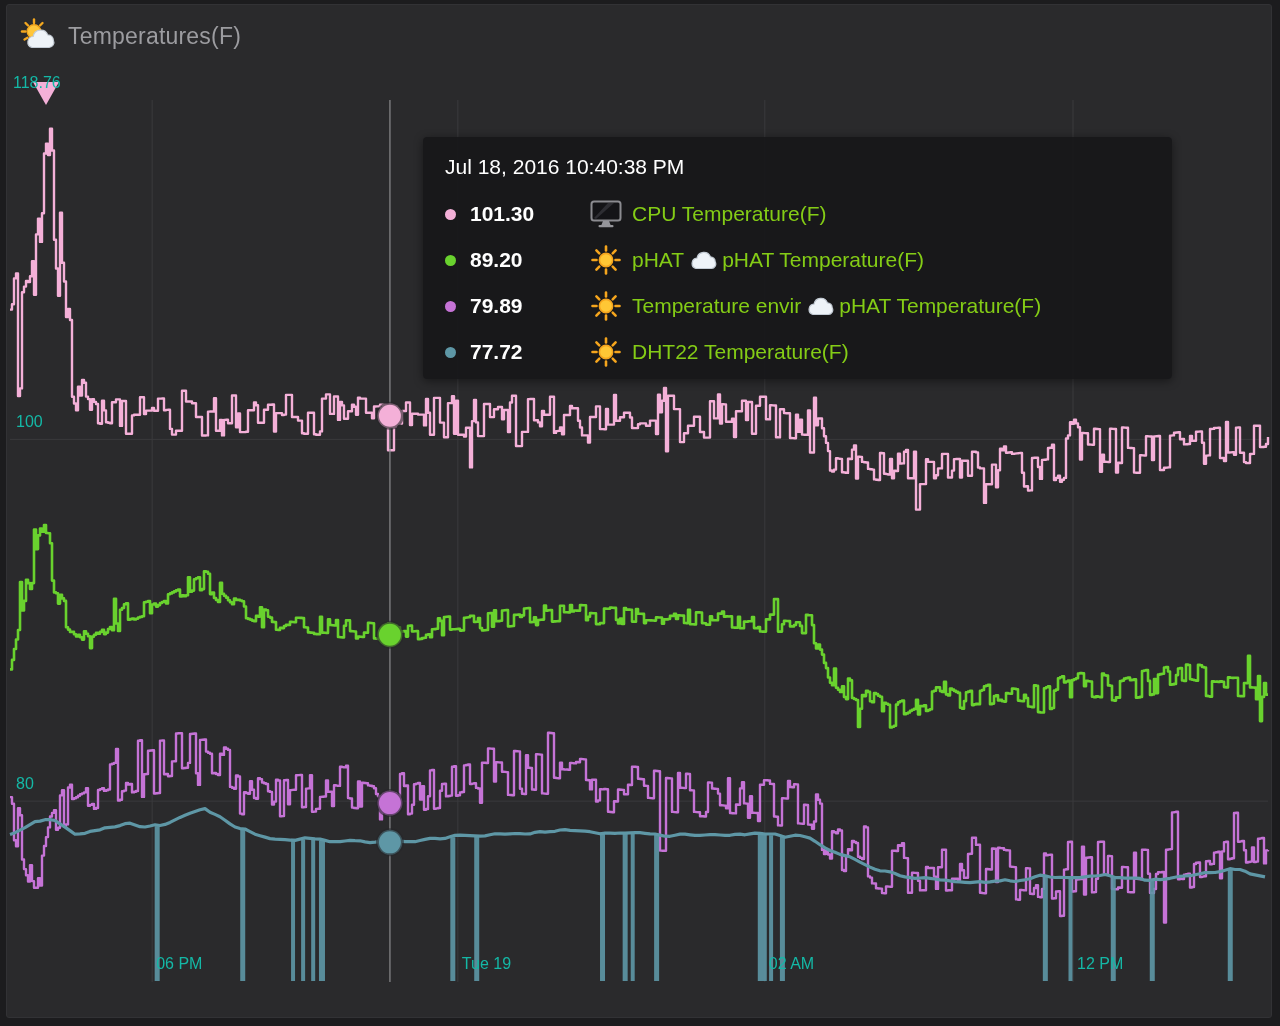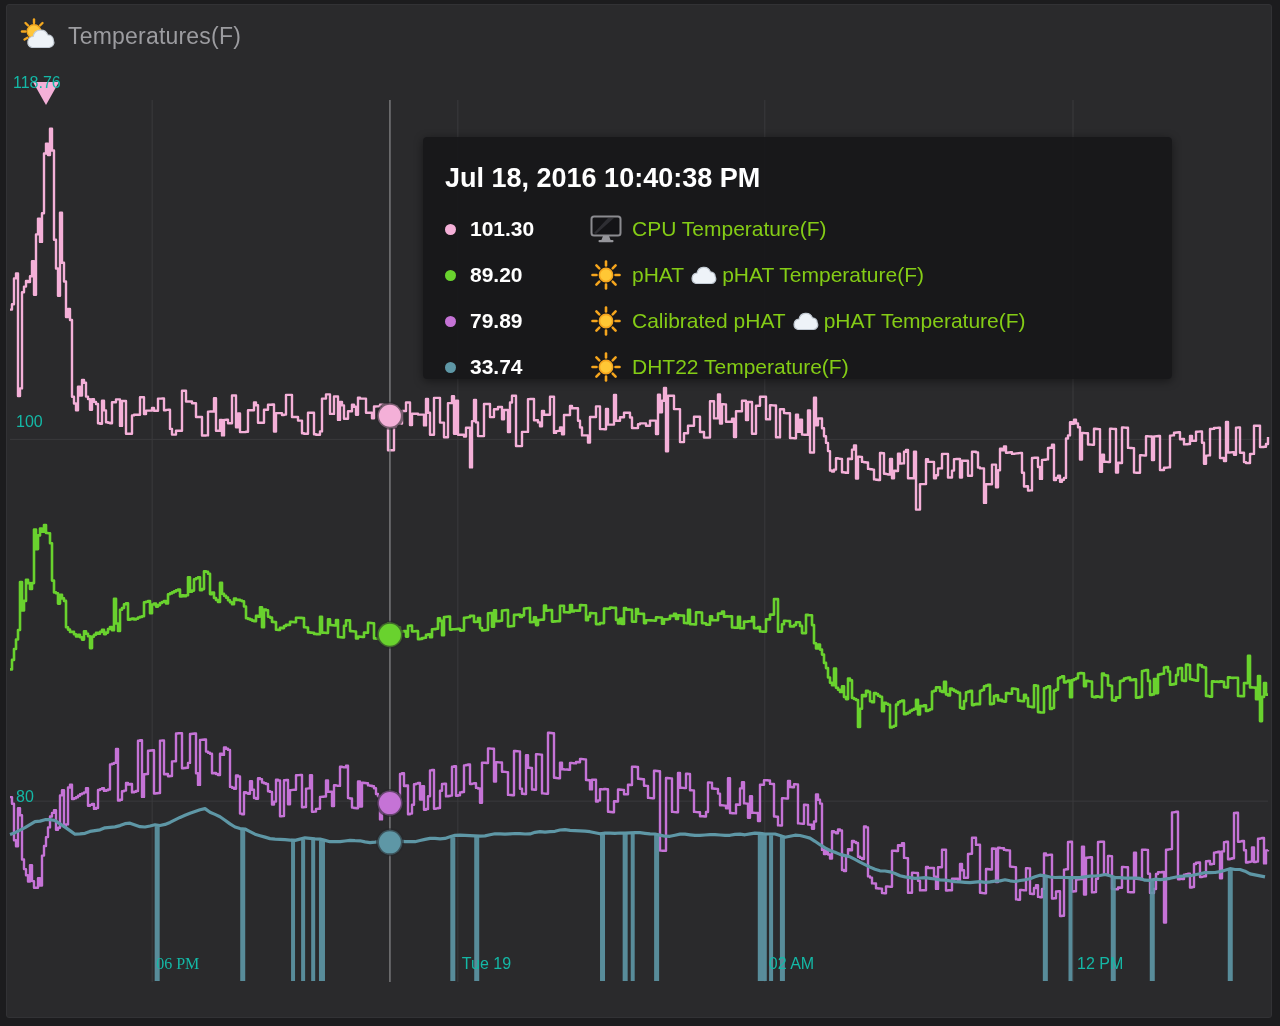--- a/index.html
+++ b/index.html
@@ -8,21 +8,21 @@
   #panel{position:absolute;left:6px;top:4px;width:1266px;height:1014px;background:#2a2a2c;
          border:1px solid #323235;border-radius:3px;box-sizing:border-box;}
   #panel-header{position:absolute;left:20px;top:14px;height:44px;display:flex;align-items:center;z-index:4;}
   #title-icon{width:40px;height:36px;display:inline-flex;align-items:center;justify-content:center;}
   #panel-title{margin-left:8px;font-size:23px;color:#9c9ca0;letter-spacing:.2px;}
   #chart{position:absolute;left:0;top:0;z-index:1;}
   .axis-label{position:absolute;color:#14b8a6;font-size:16px;z-index:2;white-space:nowrap;}
   #tooltip{position:absolute;left:423px;top:137px;width:749px;height:242px;box-sizing:border-box;
            background:rgba(23,23,25,0.94);border-radius:4px;z-index:5;padding:16px 22px 14px 22px;
            box-shadow:0 2px 10px rgba(0,0,0,0.45);}
-  #tooltip-header{color:#ffffff;font-size:27px;font-weight:bold;margin:10px 0 12px 0;}
+  #tooltip-header{color:#ffffff;font-size:21px;font-weight:normal;margin:2px 0 12px 0;}
   .tt-row{display:flex;align-items:center;height:46px;}
   .tt-dot{width:11px;height:11px;border-radius:50%;flex:0 0 11px;margin-right:14px;}
   .tt-value{color:#ffffff;font-size:21px;font-weight:bold;width:118px;flex:0 0 118px;}
   .tt-icon{width:36px;height:30px;display:inline-flex;align-items:center;justify-content:center;margin-right:8px;}
   .tt-label{color:#84cc16;font-size:21px;display:flex;align-items:center;white-space:nowrap;}
   .inline-icon{display:inline-flex;margin:0 5px;vertical-align:middle;}
 </style>
 </head>
 <body>
 
@@ -81,23 +81,23 @@
       <circle cx="389.916" cy="415.82690730106657" r="12.5" fill="#f4b0d8" stroke="rgba(38,38,41,0.6)" stroke-width="3"></circle>
       <circle cx="389.916" cy="634.6989335520918" r="12.5" fill="#69d22e" stroke="rgba(38,38,41,0.6)" stroke-width="3"></circle>
       <circle cx="389.916" cy="803.1037735849056" r="12.5" fill="#c573d6" stroke="rgba(38,38,41,0.6)" stroke-width="3"></circle>
       <circle cx="389.916" cy="842.3560295324037" r="12.5" fill="#5e97a6" stroke="rgba(38,38,41,0.6)" stroke-width="3"></circle>
       <polygon points="32.9788,82 58.9788,82 45.9788,105" fill="#f4b0d8"></polygon>
     </svg>
 
   <div id="labels">
       <div class="axis-label" style="left: 13px; top: 74px;">118.76</div>
       <div class="axis-label" style="left: 16px; top: 413px;">100</div>
-      <div class="axis-label" style="left: 16px; top: 775px; margin-top: 13px;">80</div>
+      <div class="axis-label" style="left: 16px; top: 775px;">80</div>
       <div class="axis-label" style="left: 13px; top: 1024px;">70</div>
-      <div class="axis-label" style="left: 156.154px; top: 955px; font-family: Liberation Serif, serif;">06 PM</div>
+      <div class="axis-label" style="left: 156.154px; top: 955px;">06 PM</div>
       <div class="axis-label" style="left: 461.848px; top: 955px;">Tue 19</div>
       <div class="axis-label" style="left: 768.8px; top: 955px;">02 AM</div>
       <div class="axis-label" style="left: 1077.01px; top: 955px;">12 PM</div>
     </div>
 
   <div id="tooltip">
     <div id="tooltip-header">Jul 18, 2016 10:40:38 PM</div>
     <div id="tooltip-rows">
         <div class="tt-row">
           <span class="tt-dot" style="background: rgb(244, 176, 216);"></span>
@@ -154,32 +154,32 @@
                 <line x1="24.5" y1="15" x2="28.5" y2="15"></line>
       <line x1="5.4" y1="5.4" x2="8.3" y2="8.3"></line>
                 <line x1="21.7" y1="21.7" x2="24.6" y2="24.6"></line>
       <line x1="5.4" y1="24.6" x2="8.3" y2="21.7"></line>
                 <line x1="21.7" y1="8.3" x2="24.6" y2="5.4"></line>
     </g>
     <circle cx="15" cy="15" r="6.6" fill="#ffc735" stroke="#f5a51d" stroke-width="1.6"></circle>
             </svg>
           </span>
           <span class="tt-label">
-            <span>Calibrated pHAT</span>
+            <span>Temperature envir</span>
             <span class="inline-icon">
               <svg width="28" height="20" viewBox="0 0 28 20">
     <path d="M7 18.5 a5.3 5.3 0 0 1 1-10.4 a7 7 0 0 1 13.4-1.3 a4.9 4.9 0 0 1 4.8 4.9 a4.6 4.6 0 0 1-3.8 6.8 Z" fill="#eef3f8" stroke="#c3cbd4" stroke-width="1.2"></path>
               </svg>
             </span>
             <span>pHAT Temperature(F)</span>
           </span>
         </div>
         <div class="tt-row">
           <span class="tt-dot" style="background: rgb(94, 151, 166);"></span>
-          <span class="tt-value">33.74</span>
+          <span class="tt-value">77.72</span>
           <span class="tt-icon">
             <svg width="30" height="30" viewBox="0 0 30 30">
     <g stroke="#f5a51d" stroke-width="2.6" stroke-linecap="round">
       <line x1="15" y1="1.5" x2="15" y2="5.5"></line>
                 <line x1="15" y1="24.5" x2="15" y2="28.5"></line>
       <line x1="1.5" y1="15" x2="5.5" y2="15"></line>
                 <line x1="24.5" y1="15" x2="28.5" y2="15"></line>
       <line x1="5.4" y1="5.4" x2="8.3" y2="8.3"></line>
                 <line x1="21.7" y1="21.7" x2="24.6" y2="24.6"></line>
       <line x1="5.4" y1="24.6" x2="8.3" y2="21.7"></line>

